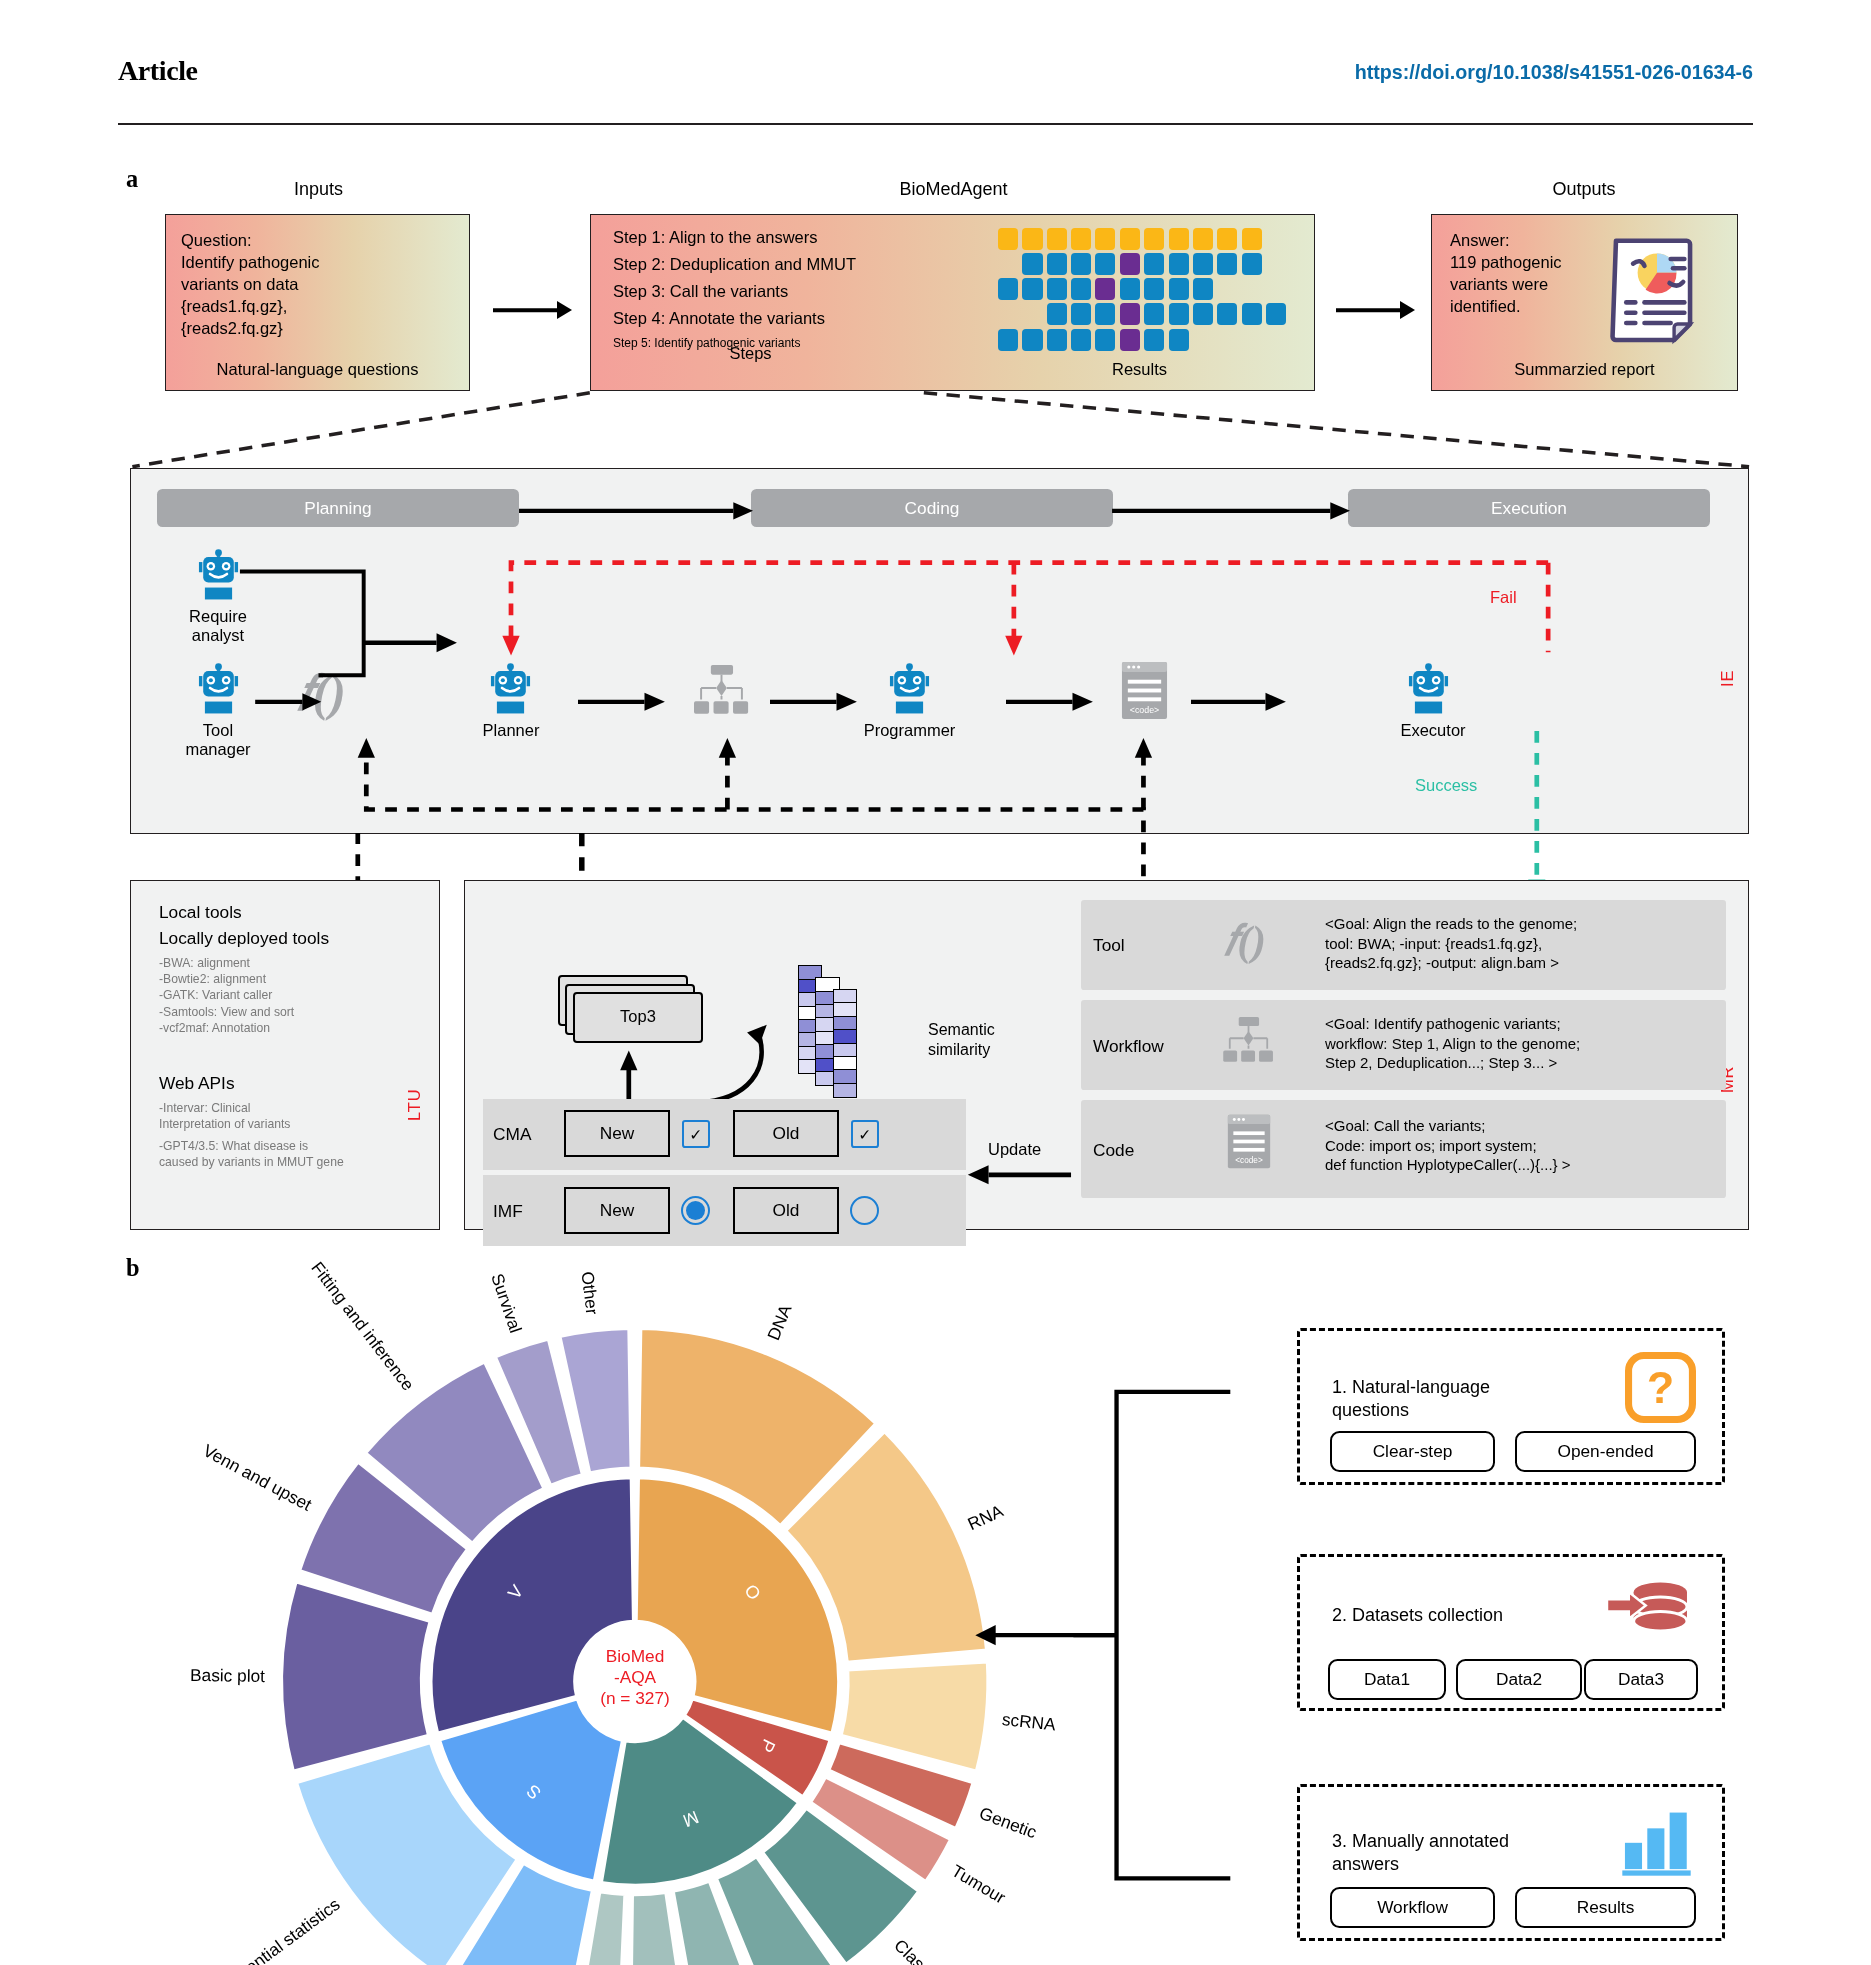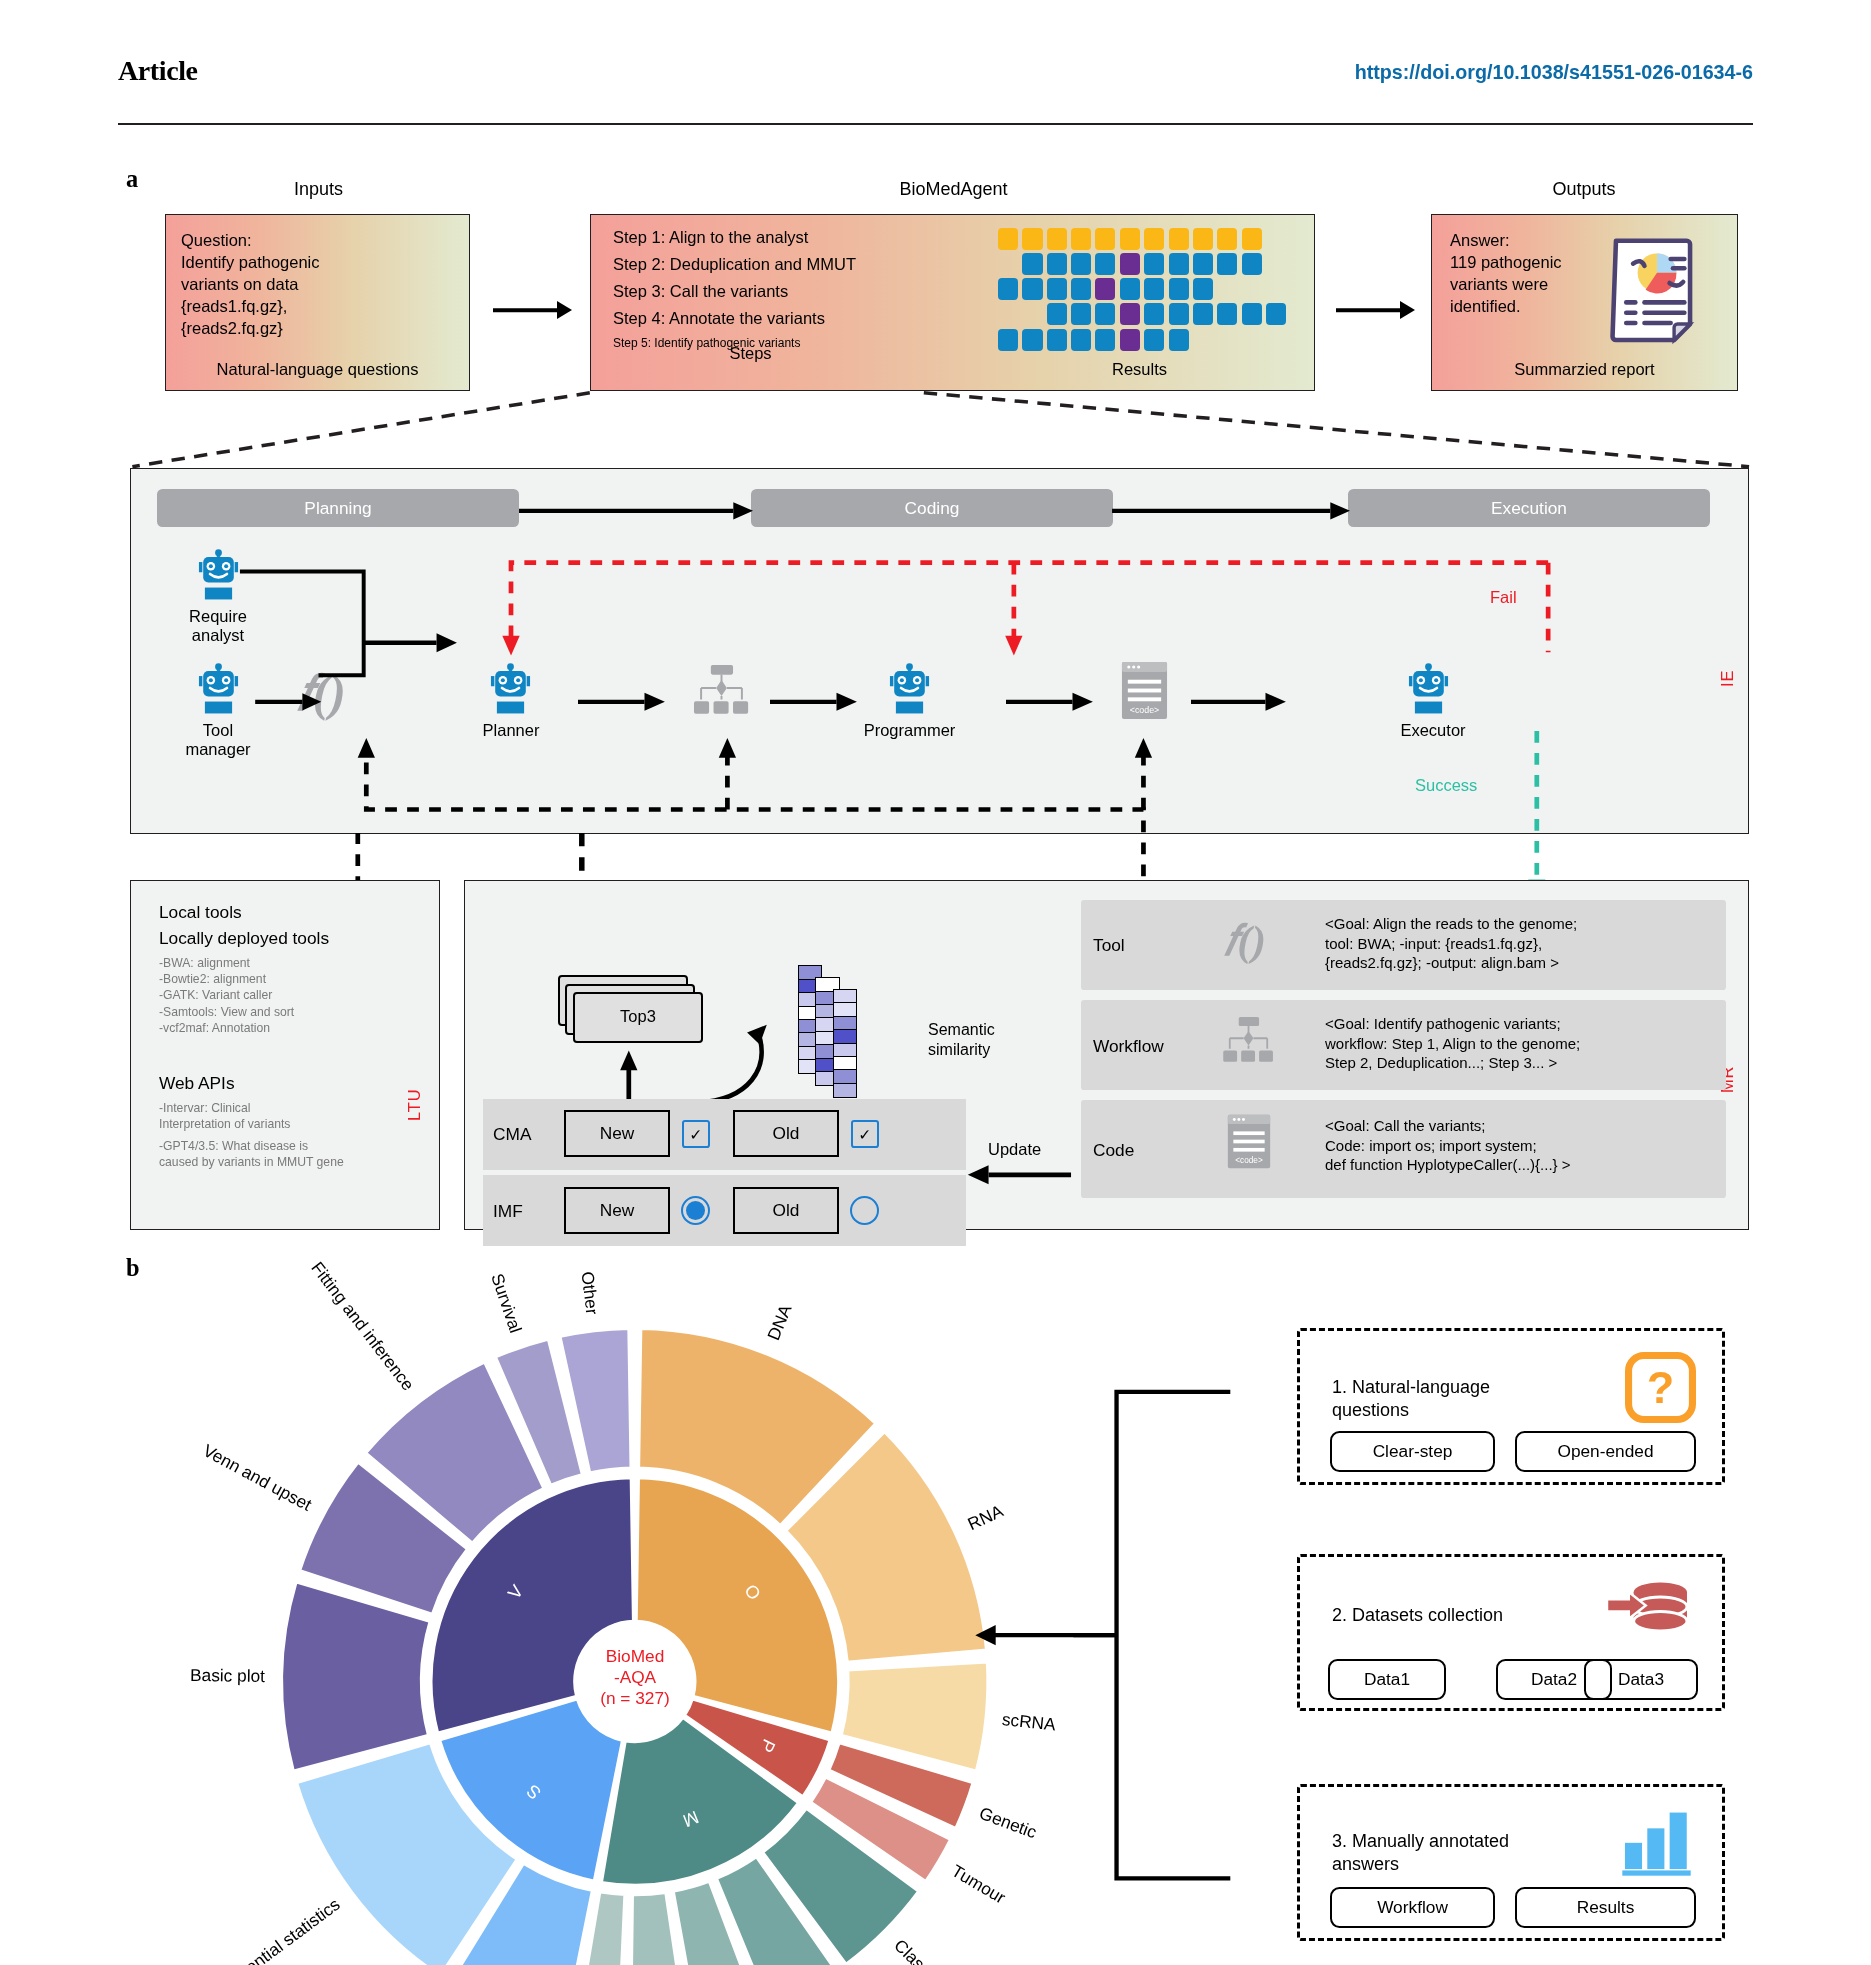--- a/index.html
+++ b/index.html
@@ -133,21 +133,21 @@
 {reads2.fq.gz}</div>
   <div class="gbox-caption" style="left:165px; top:360px; width:305px;">Natural-language questions</div>
 
   <div class="arrow-h" style="left:493px; top:310px; width:79px;">
     <div class="shaft" style="width:65px;"></div>
       <div class="head"></div>
   </div>
 
   <div class="grad-box" id="agent-box" style="left:590px; top:214px; width:725px; height:177px;"></div>
   <div id="agent-steps" style="position:absolute; left:613px; top:228px; width:354px;">
-      <div style="font-size: 16.5px; margin-bottom: 7.9px;">Step 1: Align to the analyst</div>
+      <div style="font-size: 16.5px; margin-bottom: 7.9px;">Step 1: Align to the answers</div>
       <div style="font-size: 16.5px; margin-bottom: 7.9px;">Step 2: Deduplication and MMUT</div>
       <div style="font-size: 16.5px; margin-bottom: 7.9px;">Step 3: Call the variants</div>
       <div style="font-size: 16.5px; margin-bottom: 7.9px;">Step 4: Annotate the variants</div>
       <div style="font-size: 12px; margin-bottom: 7.9px;">Step 5: Identify pathogenic variants</div>
     </div>
   <div class="gbox-caption" style="left:613px; top:344px; width:275px;">Steps</div>
   <div class="gbox-caption" style="left:1002px; top:360px; width:275px;">Results</div>
   <div class="res-grid" id="results-grid" style="left:998px; top:228px; width:299px; height:118px;">
       <div class="res-dot" style="left: 0px; top: 0px; width: 20.4px; height: 22px; background: rgb(251, 183, 22);"></div>
       <div class="res-dot" style="left: 24.4px; top: 0px; width: 20.4px; height: 22px; background: rgb(251, 183, 22);"></div>
@@ -653,21 +653,21 @@
     <svg width="86" height="63" viewBox="0 0 70 52">
       <ellipse cx="46" cy="10" rx="22" ry="8" fill="#c65a58"></ellipse>
       <path d="M24 10 v12 a22 8 0 0 0 44 0 v-12" fill="#c65a58"></path>
       <path d="M24 22 v12 a22 8 0 0 0 44 0 v-12" fill="#c65a58"></path>
       <ellipse cx="46" cy="22" rx="22" ry="8" fill="#c65a58" stroke="#fff" stroke-width="2.4"></ellipse>
       <ellipse cx="46" cy="34" rx="22" ry="8" fill="#c65a58" stroke="#fff" stroke-width="2.4"></ellipse>
       <path d="M2 16 h18 v-6 l14 11 l-14 11 v-6 h-18 z" fill="#c65a58" stroke="#fff" stroke-width="2"></path>
     </svg>
   </div>
   <div class="pill" style="left:1328px; top:1659px; width:118px; height:41px;">Data1</div>
-  <div class="pill" style="left:1456px; top:1659px; width:116px; height:41px;margin-left:40px;">Data2</div>
+  <div class="pill" style="left:1456px; top:1659px; width:126px; height:41px;">Data2</div>
   <div class="pill" style="left:1584px; top:1659px; width:114px; height:41px;">Data3</div>
 
   <div class="dbox" style="left:1297px; top:1784px; width:428px; height:157px;"></div>
   <div class="dbox-title" style="left:1332px; top:1830px; width:291px; white-space:pre-line;">3. Manually annotated
 answers</div>
   <div style="position:absolute; left:1617px; top:1806px; width:79px; height:71px;">
     <svg width="79" height="71" viewBox="0 0 60 54">
       <rect x="6" y="28" width="13" height="20" fill="#55b9f3"></rect>
       <rect x="23" y="17" width="13" height="31" fill="#55b9f3"></rect>
       <rect x="40" y="5" width="13" height="43" fill="#55b9f3"></rect>

